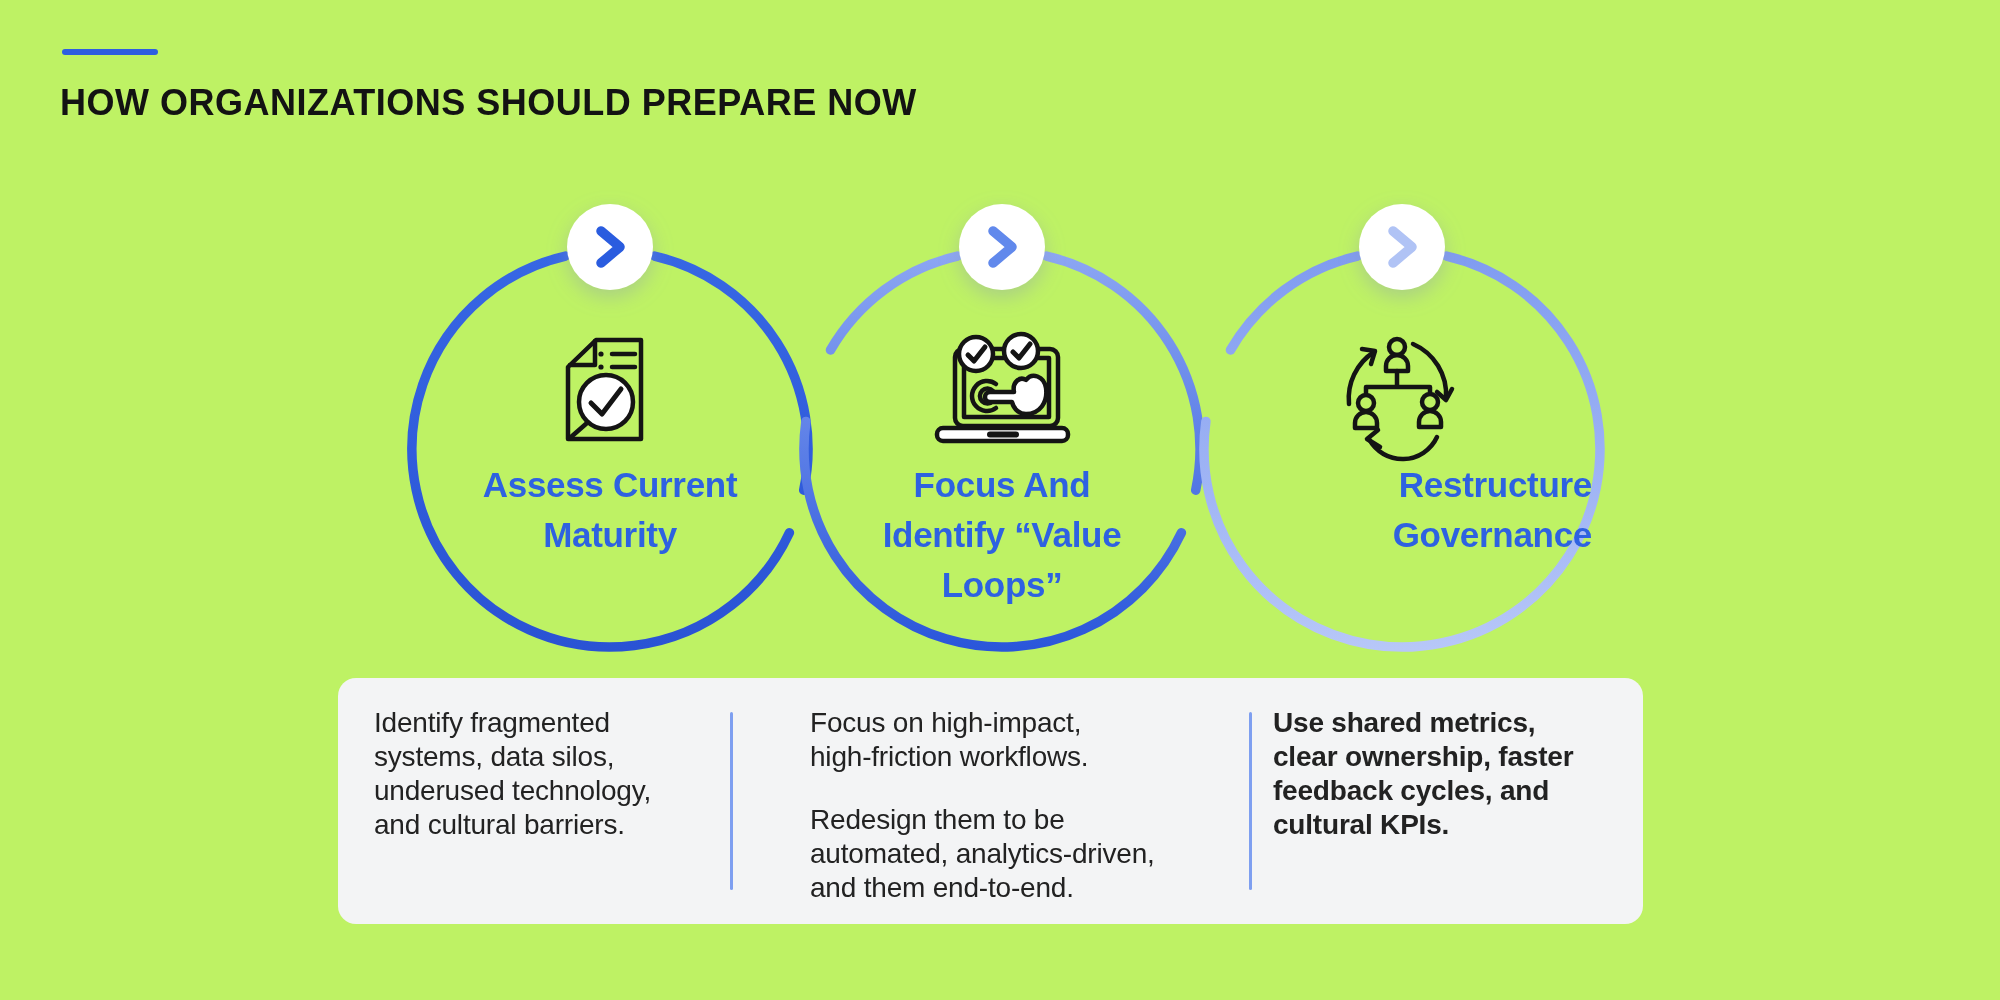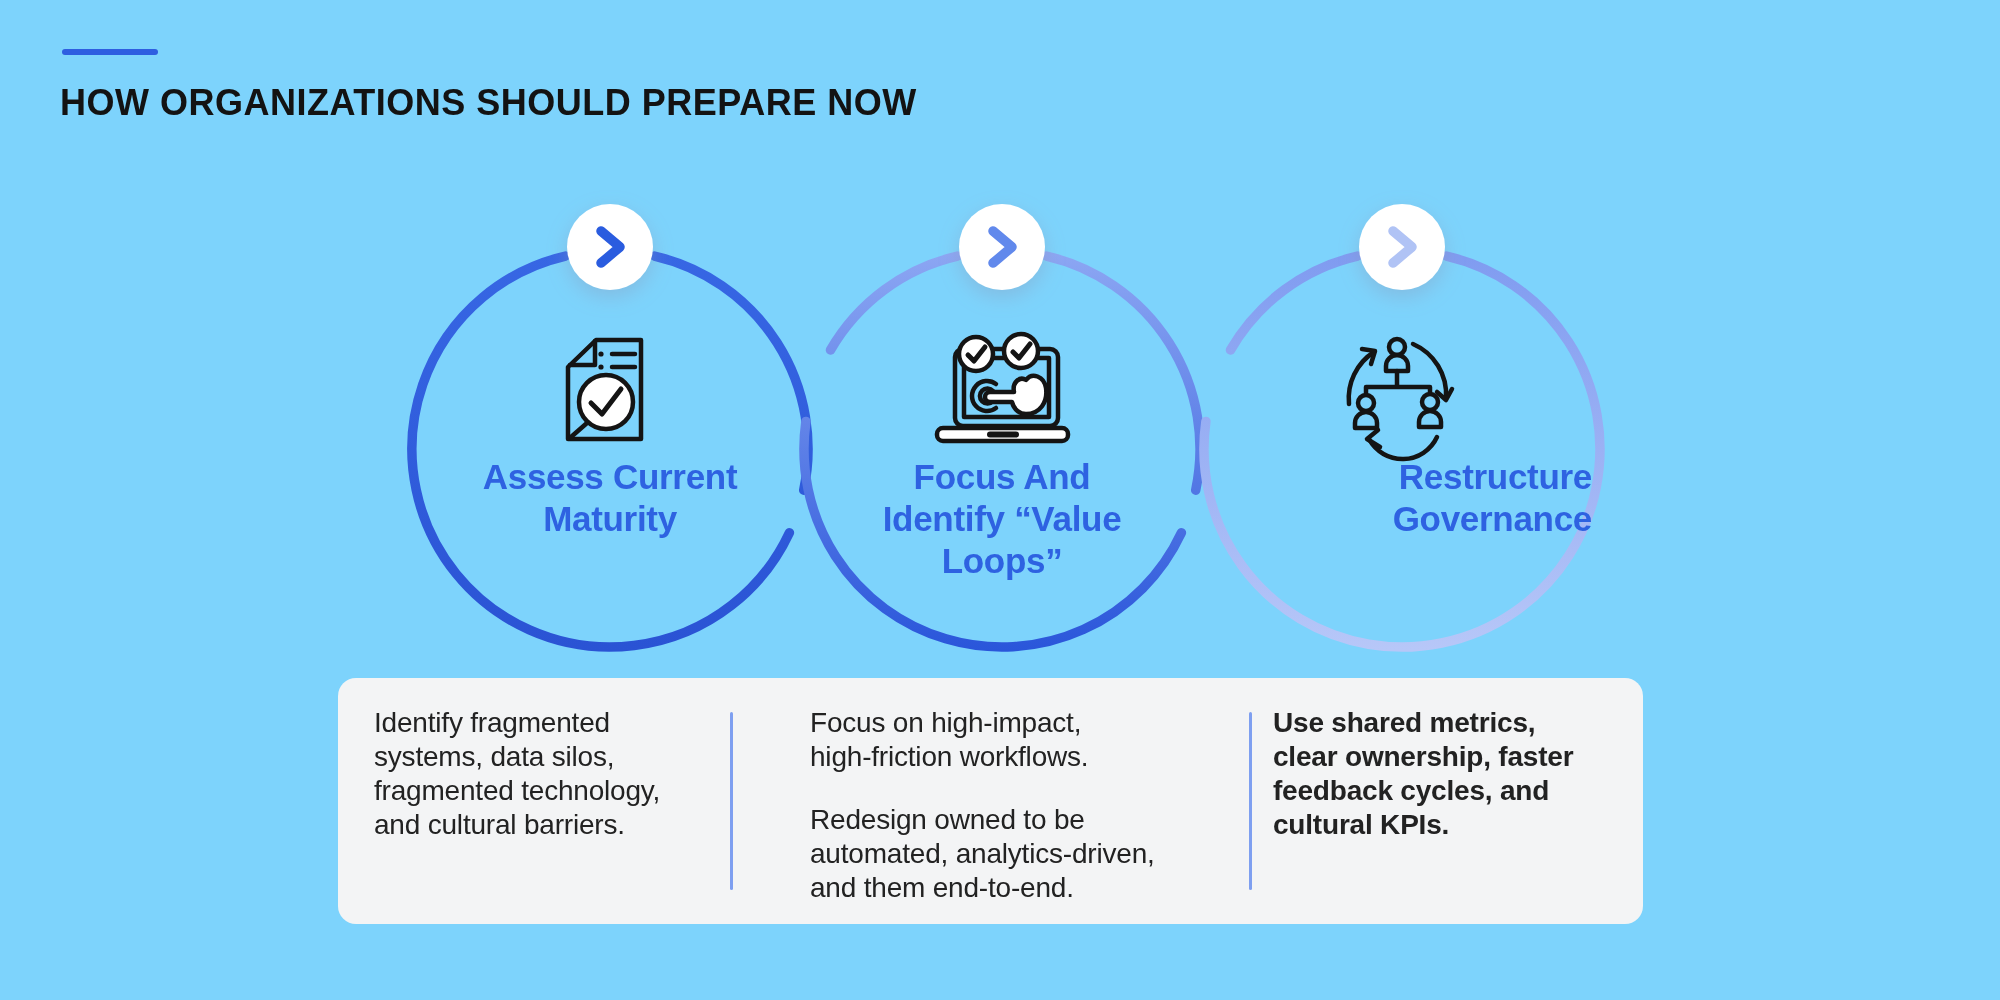--- a/index.html
+++ b/index.html
@@ -1,33 +1,33 @@
 <!DOCTYPE html>
 <html><head>
 <meta charset="utf-8">
 <style>
   html,body{margin:0;padding:0;background:#ffffff;}
   .canvas{
-    position:relative;width:2000px;height:1000px;background:#7dd3fc;overflow:hidden;
+    position:relative;width:2000px;height:1000px;background:#bef264;overflow:hidden;
     font-family:"Liberation Sans",sans-serif;
   }
   .accent-line{
     position:absolute;left:62px;top:49px;width:96px;height:6px;border-radius:3px;
     background:#2e5ee0;
   }
   .page-title{
     position:absolute;left:60px;top:82px;margin:0;
     font-size:36px;font-weight:800;letter-spacing:.5px;color:#131313;
   }
   .art{position:absolute;left:0;top:0;width:2000px;height:1000px;}
   .step-title{
     position:absolute;top:456px;width:380px;text-align:center;
     font-size:35px;font-weight:700;line-height:42px;letter-spacing:-.3px;color:#2e62e1;
   }
-  .step-title span{display:block;}
+  .step-title span{display:block;margin-top:8px;}
   .step-title.s1{left:420px;}
   .step-title.s2{left:812px;}
   .step-title.s3{left:1212px;text-align:right;}
   .panel{
     position:absolute;left:338px;top:678px;width:1305px;height:246px;
     background:#f3f4f5;border-radius:18px;
   }
   .divider{
     position:absolute;top:712px;width:3px;height:178px;border-radius:2px;
     background:#7e9ff0;
@@ -159,31 +159,31 @@
     <span></span>
   </div>
 
   <div class="panel"></div>
   <div class="divider d1"></div>
   <div class="divider d2"></div>
 
   <div class="detail-col c1">
     <span>Identify fragmented</span>
     <span>systems, data silos,</span>
-    <span>fragmented technology,</span>
+    <span>underused technology,</span>
     <span>and cultural barriers.</span>
   </div>
 
   <div class="detail-col c2">
     <div>
       <span>Focus on high-impact,</span>
       <span>high-friction workflows.</span>
     </div>
     <div class="para2">
-      <span>Redesign owned to be</span>
+      <span>Redesign them to be</span>
       <span>automated, analytics-driven,</span>
       <span>and them end-to-end.</span>
     </div>
   </div>
 
   <div class="detail-col c3">
     <span>Use shared metrics,</span>
     <span>clear ownership, faster</span>
     <span>feedback cycles, and</span>
     <span>cultural KPIs.</span>

